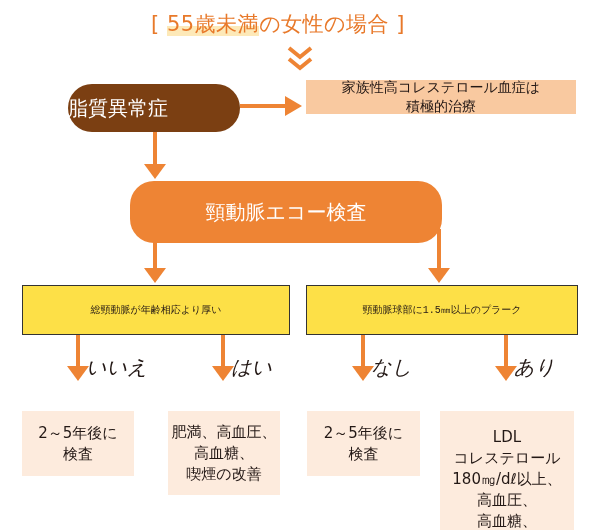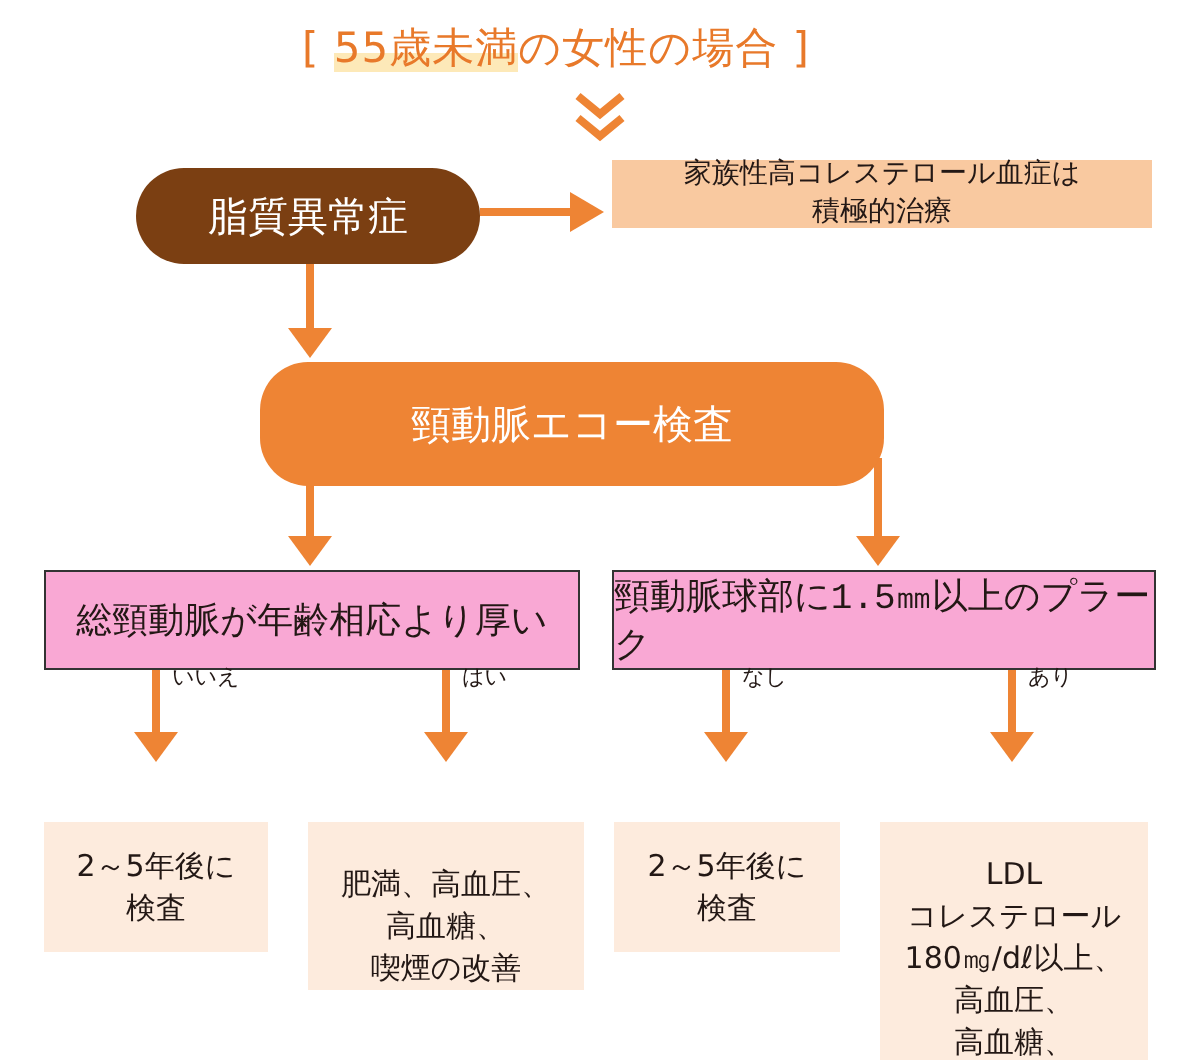--- a/index.html
+++ b/index.html
@@ -3,34 +3,34 @@
 <meta charset="utf-8">
 <style>
   html, body { margin:0; padding:0; background:#ffffff; }
   body { width:600px; height:530px; position:relative; overflow:hidden;
          font-family:"DejaVu Sans", "Liberation Sans", sans-serif; color:#231815; }
   .abs { position:absolute; }
   .title { left:0; width:556px; top:10px; text-align:center; font-size:21px; color:#e8792a; letter-spacing:0.5px; }
   .title .hl { background:linear-gradient(transparent 60%, #fde9b8 60%); }
   .chev { left:283px; top:44px; width:34px; height:30px; }
   .pill-dark { left:68px; top:84px; width:172px; height:48px; border-radius:24px; background:#7b3f12;
-               color:#fff; font-size:20px; display:flex; align-items:center; justify-content:center; }
+               color:#fff; font-size:20px; display:flex; align-items:center; justify-content:flex-start; }
   .note-box { left:306px; top:80px; width:270px; height:34px; background:#f9c9a0; font-size:14px;
               display:flex; align-items:center; justify-content:center; text-align:center; line-height:1.35; }
   .pill-orange { left:130px; top:181px; width:312px; height:62px; border-radius:24px; background:#ee8434;
                  color:#fff; font-size:20px; display:flex; align-items:center; justify-content:center; }
-  .qbox { top:285px; height:50px; border:1.5px solid #333; background:#f9a8d4; box-sizing:border-box;
-          font-size:18px; display:flex; align-items:center; justify-content:center; }
+  .qbox { top:285px; height:50px; border:1.5px solid #333; background:#fde047; box-sizing:border-box;
+          font-size:10px; display:flex; align-items:center; justify-content:center; }
   .q1 { left:22px; width:268px; }
   .q2 { left:306px; width:272px;font-family:Liberation Mono, monospace; }
-  .lbl { font-size:11px; top:331px; }
+  .lbl { font-size:20px; top:354px;font-style:italic; }
   .rbox { background:#fdebdd; font-size:15px; display:flex; align-items:center; justify-content:center;
           text-align:center; line-height:1.4; white-space:pre-line;margin-top:28px; }
   .r1 { left:22px; top:383px; width:112px; height:65px; }
-  .r2 { left:154px; top:383px; width:138px; height:84px;align-items:flex-end; }
+  .r2 { left:168px; top:383px; width:112px; height:84px; }
   .r3 { left:307px; top:383px; width:113px; height:65px; }
   .r4 { left:440px; top:383px; width:134px; height:158px; }
   svg.lines { position:absolute; left:0; top:0; }
 </style>
 </head>
 <body>
 
 <div class="abs title">
   <span>[ </span><span class="hl">55歳未満</span><span>の女性の場合</span><span> ]</span>
 </div>

